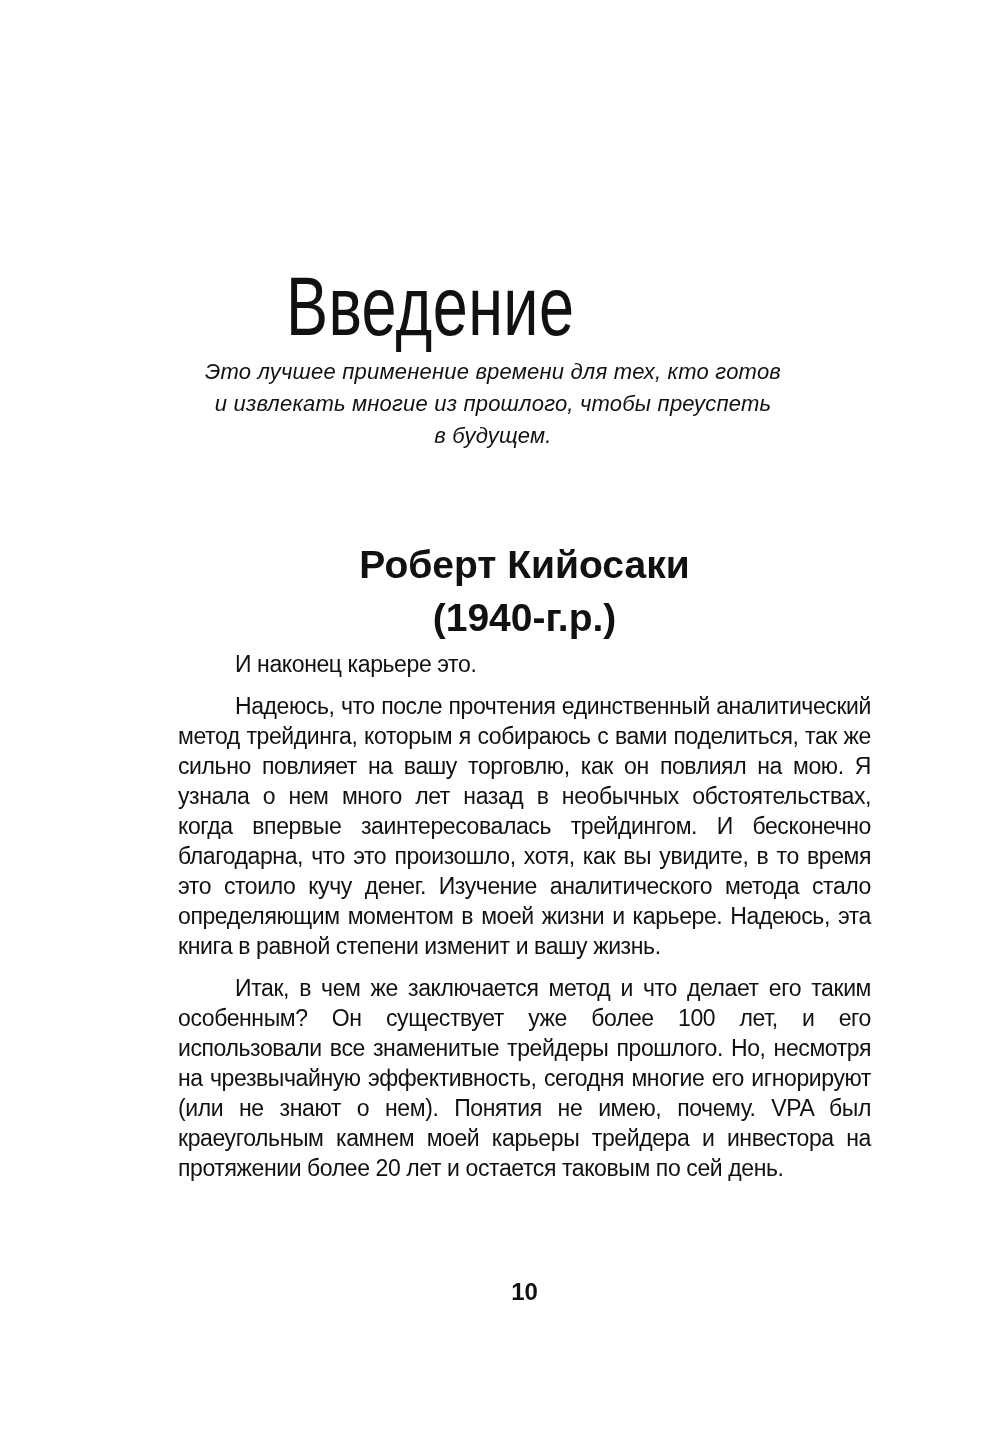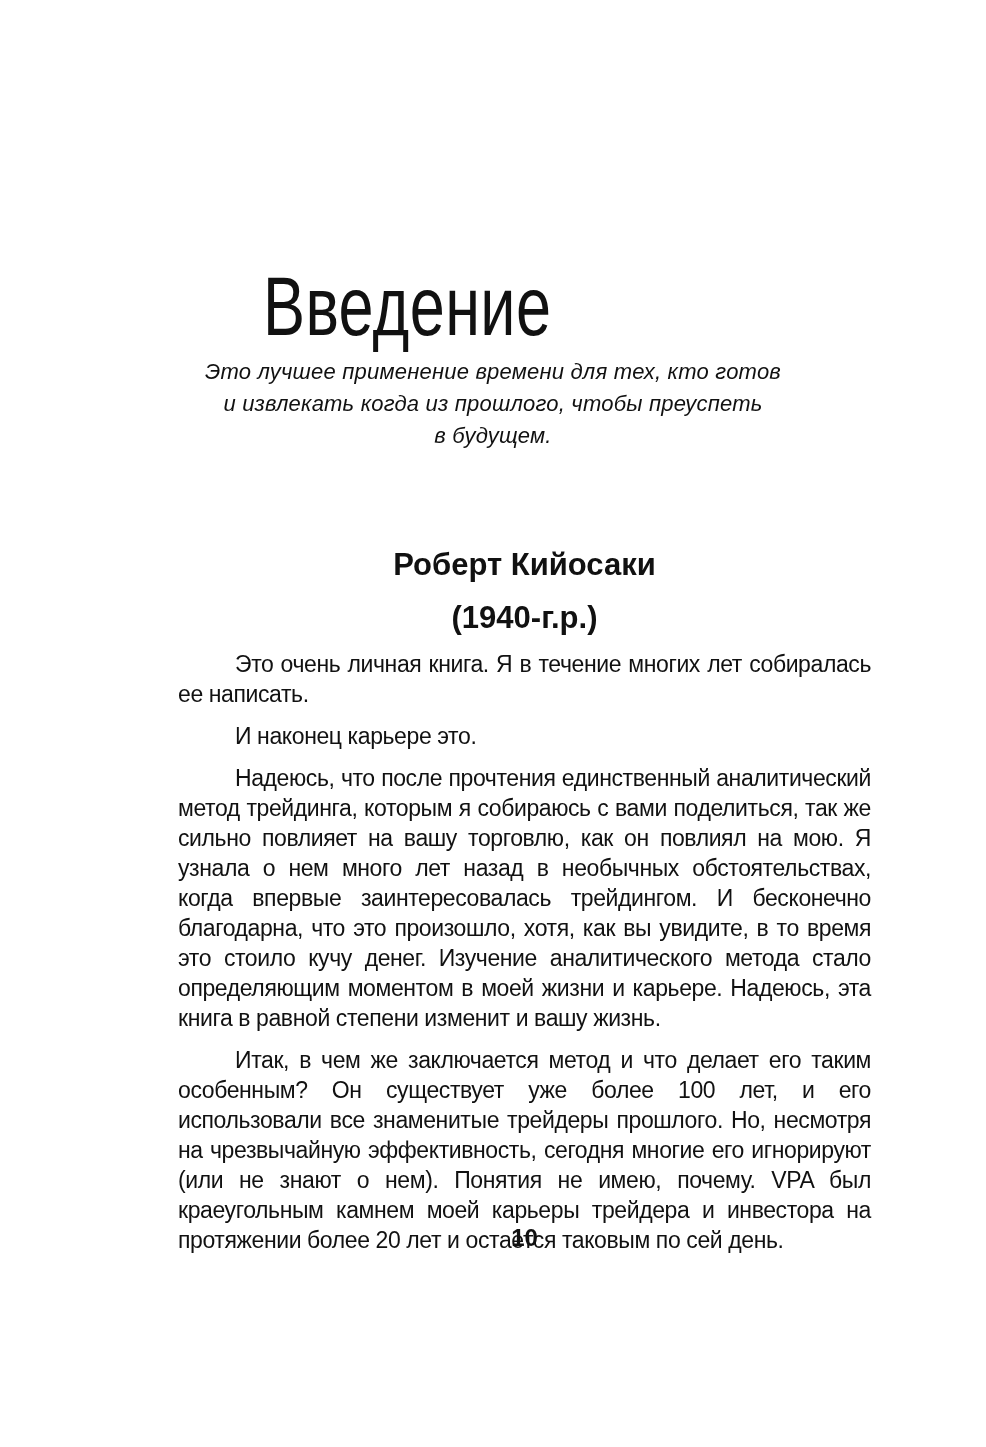--- a/index.html
+++ b/index.html
@@ -25,20 +25,21 @@
     position: absolute;
     top: 263px;
     left: 0;
     width: 815px;
     margin: 0;
     text-align: center;
     font-size: 84px;
     line-height: 86px;
     font-weight: 400;
     white-space: nowrap;
+    padding-left: 23px;
   }
   .chapter-title .condensed {
     display: inline-block;
     transform: scaleX(0.75);
     transform-origin: 50% 50%;
     letter-spacing: 0.5px;
   }
   
   .epigraph {
     position: absolute;
@@ -52,21 +53,21 @@
     letter-spacing: 0.2px;
   }
   
   .attribution {
     position: absolute;
     top: 538px;
     left: 178px;
     width: 693px;
     text-align: center;
     font-weight: 700;
-    font-size: 31px;
+    font-size: 39px;
     line-height: 53px;
   }
   
   .body-text {
     position: absolute;
     top: 649px;
     left: 178px;
     width: 693px;
     font-size: 23px;
     line-height: 30px;
@@ -76,49 +77,48 @@
   .body-text p {
     margin: 0 0 12px 0;
     text-indent: 57px;
     -webkit-hyphens: auto;
     hyphens: auto;
   }
   .body-text p:last-child { margin-bottom: 16px; }
   
   .page-number {
     position: absolute;
-    top: 1223px;
+    top: 1277px;
     left: 178px;
     width: 693px;
     text-align: center;
     font-size: 24px;
     line-height: 30px;
     font-weight: 700;
   }
 </style>
 </head>
 <body>
 
 <div class="page">
 
   <h1 class="chapter-title"><span class="condensed">Введение</span></h1>
 
   <div class="epigraph">
     <div class="epigraph-line">Это лучшее применение времени для тех, кто готов</div>
-    <div class="epigraph-line">и извлекать когда из прошлого, чтобы преуспеть</div>
+    <div class="epigraph-line">и извлекать многие из прошлого, чтобы преуспеть</div>
     <div class="epigraph-line">в будущем.</div>
   </div>
 
   <div class="attribution">
     <div class="attribution-name">Роберт Кийосаки</div>
     <div class="attribution-years">(1940-г.р.)</div>
   </div>
 
   <div class="body-text">
-    <p>Это очень личная книга. Я в течение многих лет собиралась ее написать.</p>
     <p>И наконец карьере это.</p>
     <p>Надеюсь, что после прочтения единственный аналитический метод трейдинга, которым я собираюсь с вами поделиться, так же сильно повлияет на вашу торговлю, как он повлиял на мою. Я узнала о нем много лет назад в необычных обстоятельствах, когда впервые заинтересовалась трейдингом. И бесконечно благодарна, что это произошло, хотя, как вы увидите, в то время это стоило кучу денег. Изучение аналитического метода стало определяющим моментом в моей жизни и карьере. Надеюсь, эта книга в равной степени изменит и вашу жизнь.</p>
     <p>Итак, в чем же заключается метод и что делает его таким особенным? Он существует уже более 100 лет, и его использовали все знаменитые трейдеры прошлого. Но, несмотря на чрезвычайную эффективность, сегодня многие его игнорируют (или не знают о нем). Понятия не имею, почему. VPA был краеугольным камнем моей карьеры трейдера и инвестора на протяжении более 20 лет и остается таковым по сей день.</p>
   </div>
 
   <div class="page-number">10</div>
 
 </div>
 
 </body></html>

